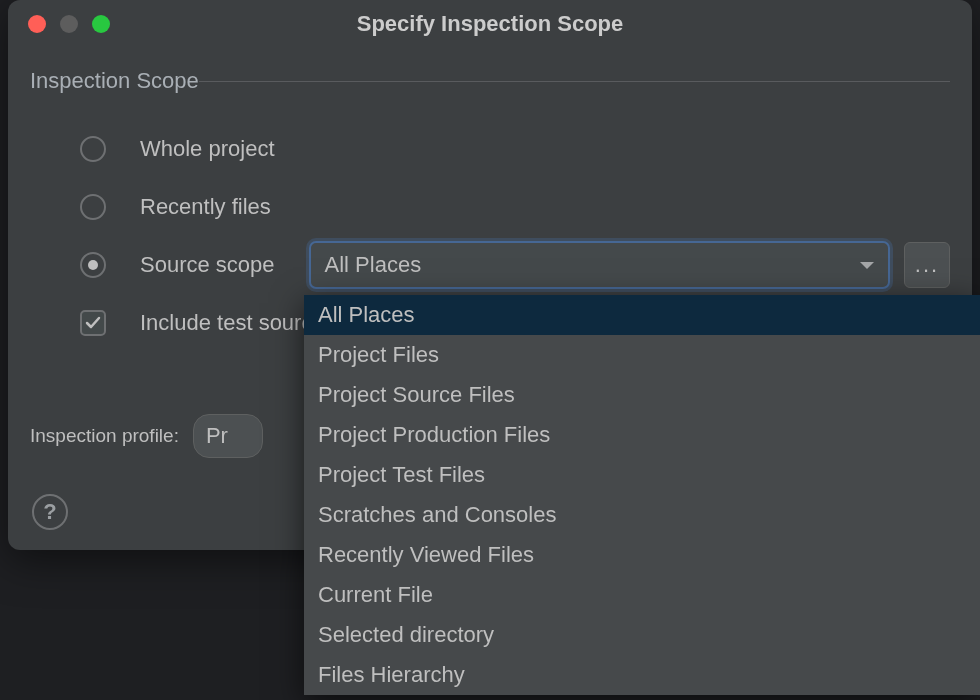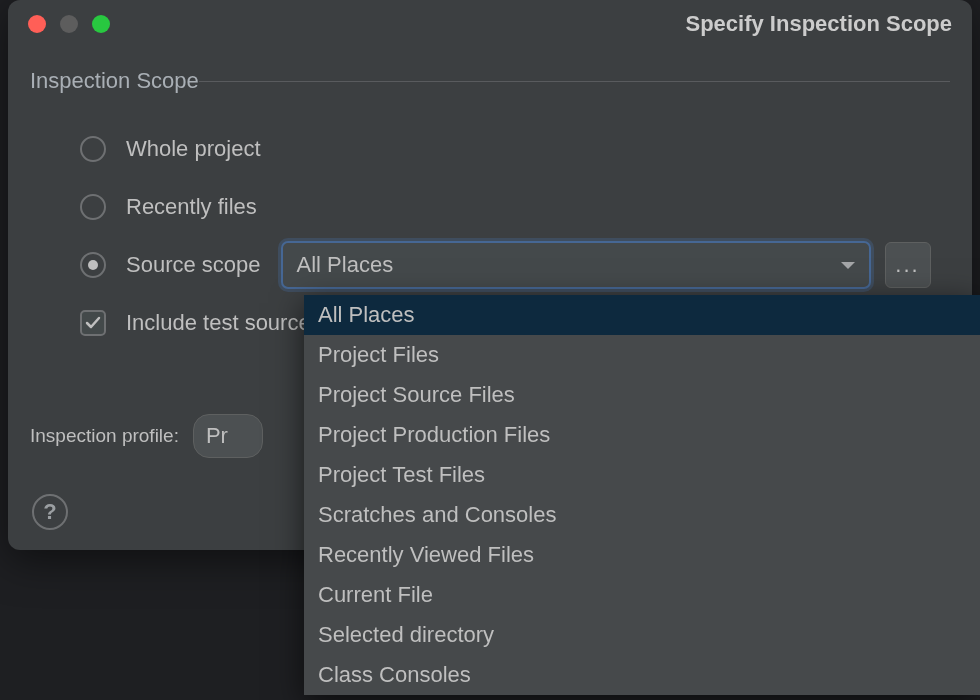--- a/index.html
+++ b/index.html
@@ -41,21 +41,21 @@
     .traffic-light {
       width: 18px;
       height: 18px;
       border-radius: 50%;
     }
     .tl-close { background: #ff5f57; }
     .tl-min { background: #5d5d5d; }
     .tl-max { background: #28c840; }
     .dialog-title {
       flex: 1;
-      text-align: right;
+      text-align: center;
       color: #cccccc;
       font-size: 22px;
       font-weight: 700;
     }
     .content {
       padding: 20px 22px;
       color: #bbbbbb;
     }
     .section-header {
       display: flex;
@@ -69,21 +69,21 @@
     .section-line {
       flex: 1;
       height: 1px;
       background: #595b5e;
     }
     .option-row {
       display: flex;
       align-items: center;
       height: 58px;
       padding-left: 50px;
-      gap: 20px;
+      gap: 34px;
     }
     .radio {
       width: 26px;
       height: 26px;
       border: 2px solid #6e7072;
       border-radius: 50%;
       display: inline-flex;
       align-items: center;
       justify-content: center;
       flex-shrink: 0;
@@ -284,14 +284,14 @@
 <div class="dropdown" id="dropdown-container">
 <div class="dropdown-item highlighted">All Places</div>
     <div class="dropdown-item">Project Files</div>
     <div class="dropdown-item">Project Source Files</div>
     <div class="dropdown-item">Project Production Files</div>
     <div class="dropdown-item">Project Test Files</div>
     <div class="dropdown-item">Scratches and Consoles</div>
     <div class="dropdown-item">Recently Viewed Files</div>
     <div class="dropdown-item">Current File</div>
     <div class="dropdown-item">Selected directory</div>
-    <div class="dropdown-item">Class Consoles</div>
+    <div class="dropdown-item">Files Hierarchy</div>
   </div>
 
 </body></html>

